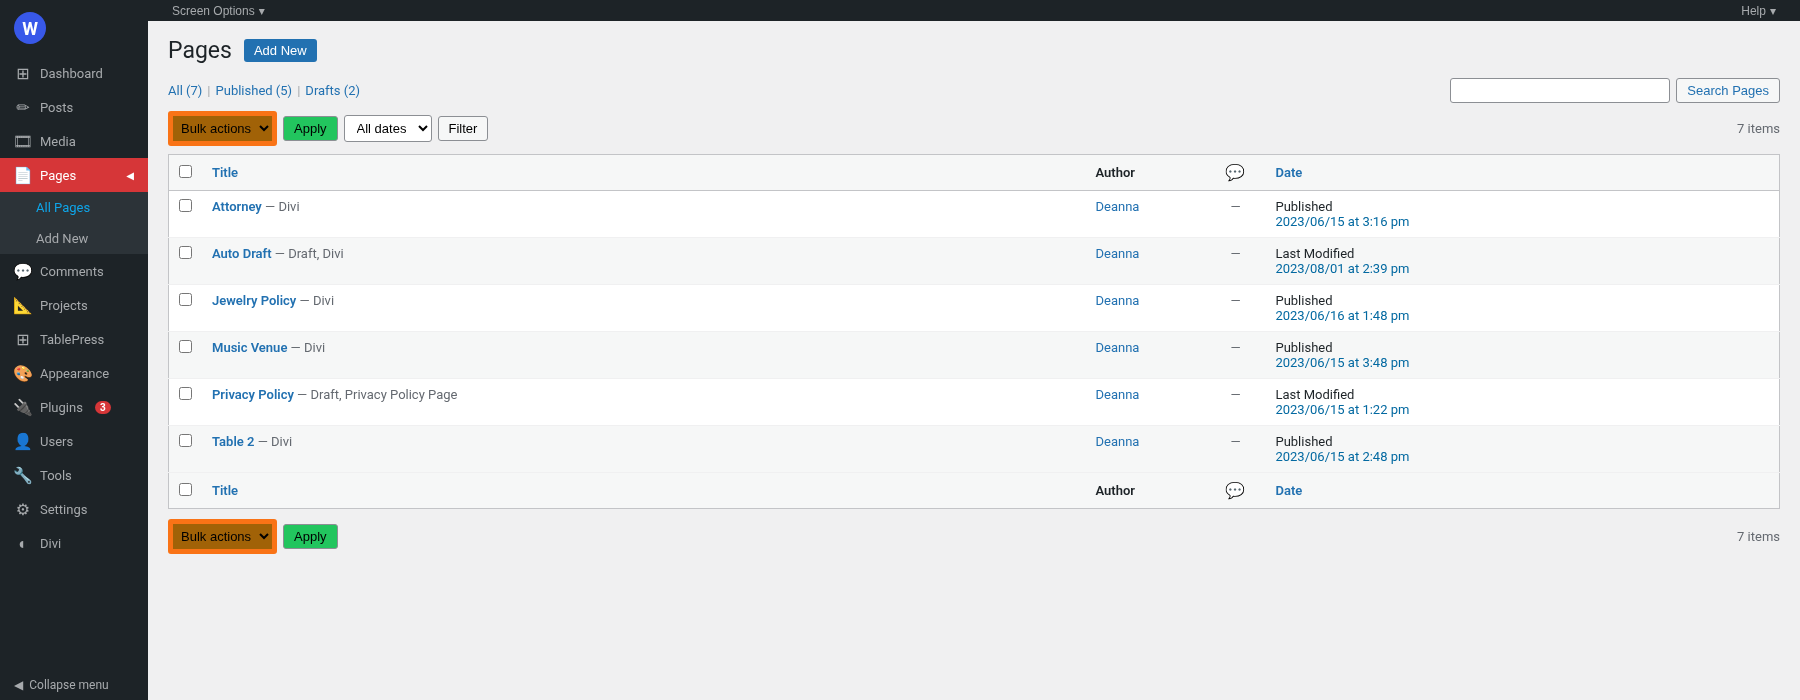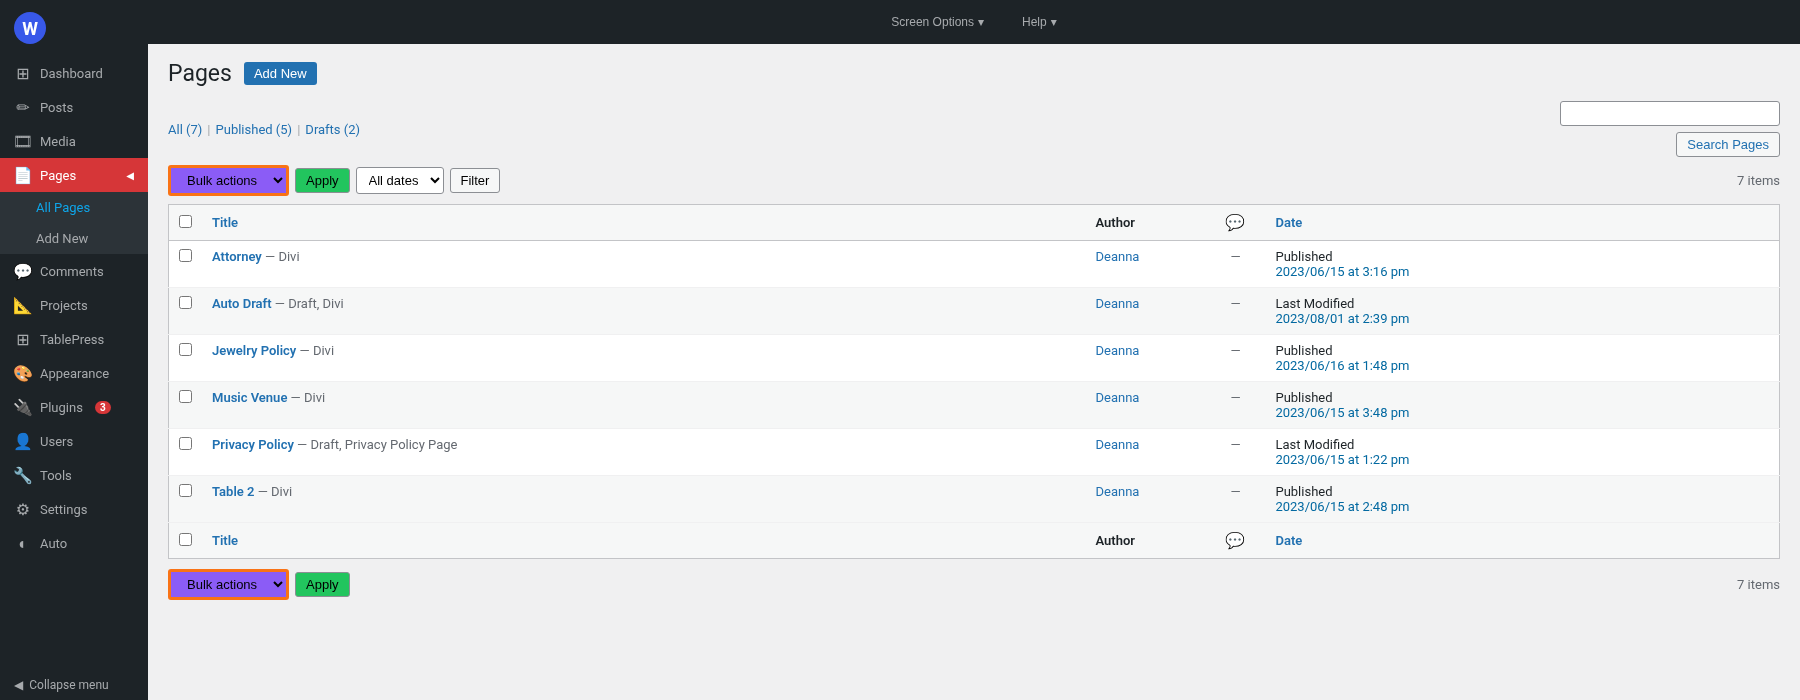--- a/index.html
+++ b/index.html
@@ -63,23 +63,23 @@
     #main {
       flex: 1;
       display: flex;
       flex-direction: column;
       overflow: hidden;
     }
     #topbar {
       background: #1d2327;
       display: flex;
       align-items: center;
-      justify-content: center;
+      justify-content: space-between;
       padding: 0 16px;
-      height: 44px;
+      height: 21px;
       gap: 22px;
     }
     .topbar-btn {
       background: none;
       border: none;
       color: #a7aaad;
       font-size: 12px;
       cursor: pointer;
       padding: 2px 8px;
       display: flex; align-items: center; gap: 4px;
@@ -116,21 +116,21 @@
     .filter-bar {
       display: flex;
       align-items: center;
       justify-content: space-between;
       margin-bottom: 8px;
     }
     .filter-links { display: flex; gap: 2px; font-size: 13px; text-align: right; }
     .filter-links a { color: #2271b1; text-decoration: none; }
     .filter-links .sep { color: #a7aaad; margin: 0 3px; }
 
-    .search-box { display: flex; gap: 6px; align-items: flex-end; flex-direction: column; }
+    .search-box { display: flex; gap: 6px; align-items: center; }
     .search-input {
       border: 1px solid #8c8f94;
       border-radius: 3px;
       padding: 4px 8px;
       font-size: 13px;
       width: 220px;
       background: #fff;
     }
     .search-btn {
       background: #f6f7f7;
@@ -142,25 +142,25 @@
       color: #2271b1;
     }
 
     .actions-bar {
       display: flex;
       align-items: center;
       gap: 6px;
       margin-bottom: 8px;
     }
     .bulk-select {
-      border: 3px solid #f97316;
-      border-radius: 3px;
-      padding: 4px 12px;
-      font-size: 13px;
-      background: #8b5cf6;
+      border: 5px solid #f97316;
+      border-radius: 3px;
+      padding: 4px 4px;
+      font-size: 13px;
+      background: #a16207;
       cursor: pointer;
     }
     .apply-btn {
       background: #22c55e;
       border: 1px solid #8c8f94;
       border-radius: 3px;
       padding: 4px 10px;
       font-size: 13px;
       cursor: pointer;
     }
@@ -289,21 +289,21 @@
   <div class="sidebar-item">
     <span class="icon">🔧</span>
     <span>Tools</span>
   </div>
   <div class="sidebar-item">
     <span class="icon">⚙</span>
     <span>Settings</span>
   </div>
   <div class="sidebar-item">
     <span class="icon">◐</span>
-    <span>Auto</span>
+    <span>Divi</span>
   </div>
 
   <div class="sidebar-bottom">
     <div class="collapse-menu">
       <span>◀</span>
       <span>Collapse menu</span>
     </div>
   </div>
 </nav>
 

